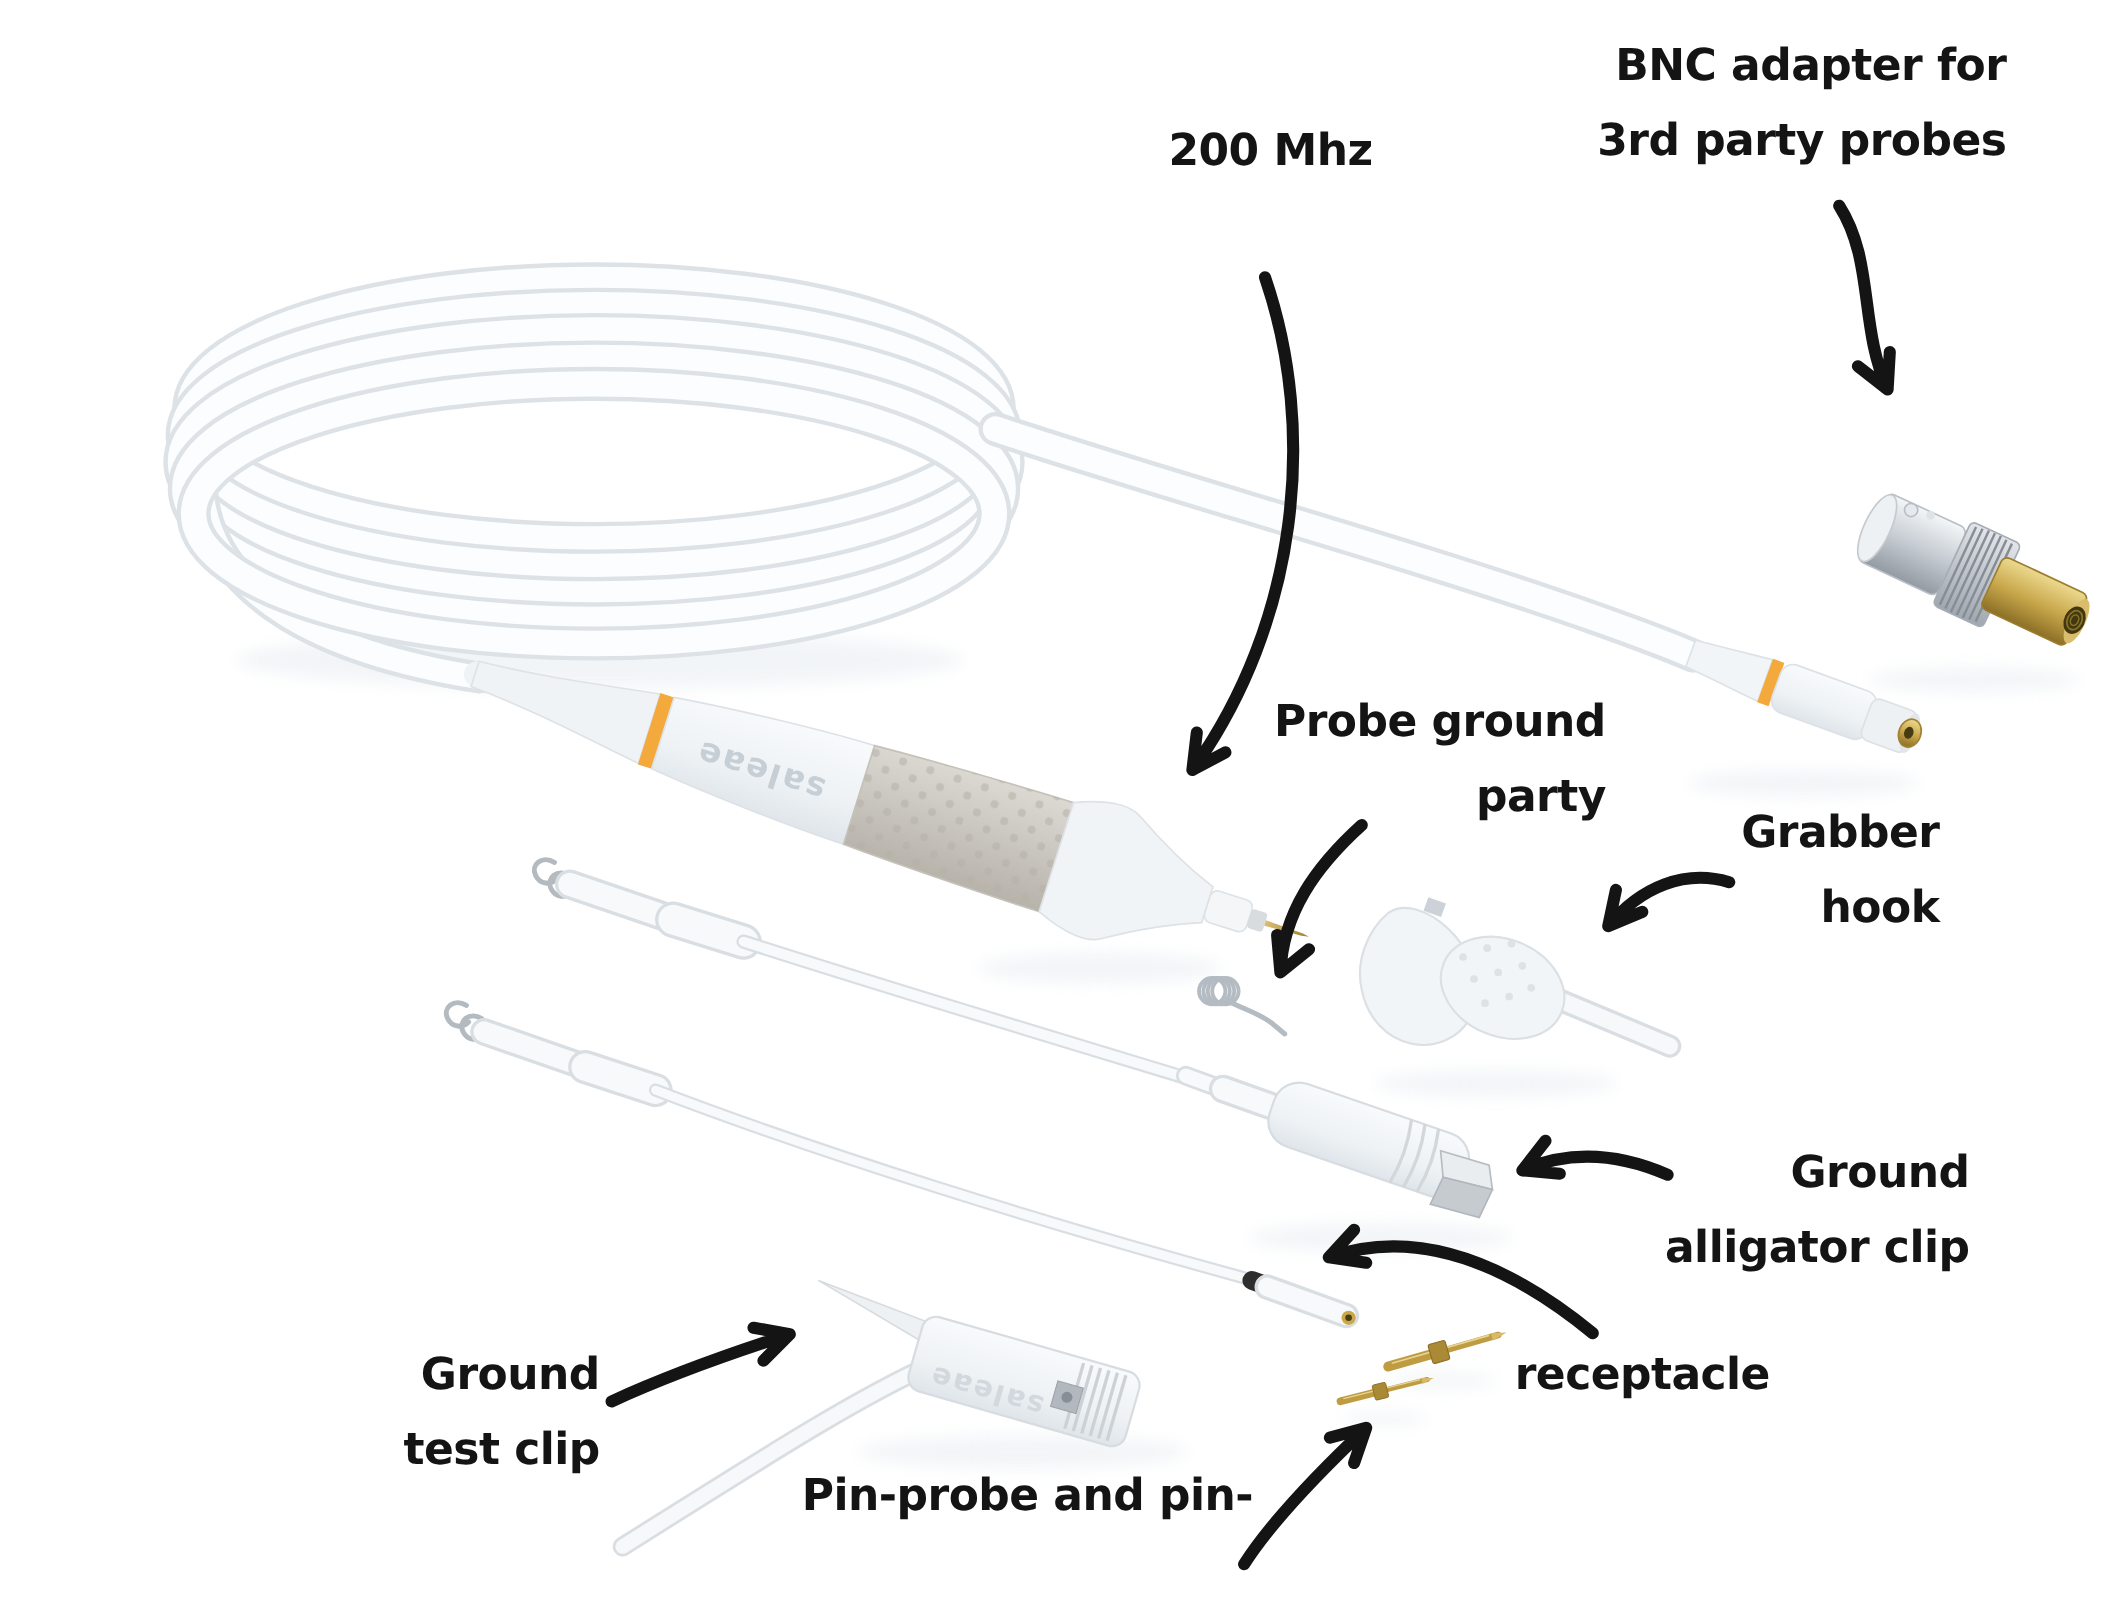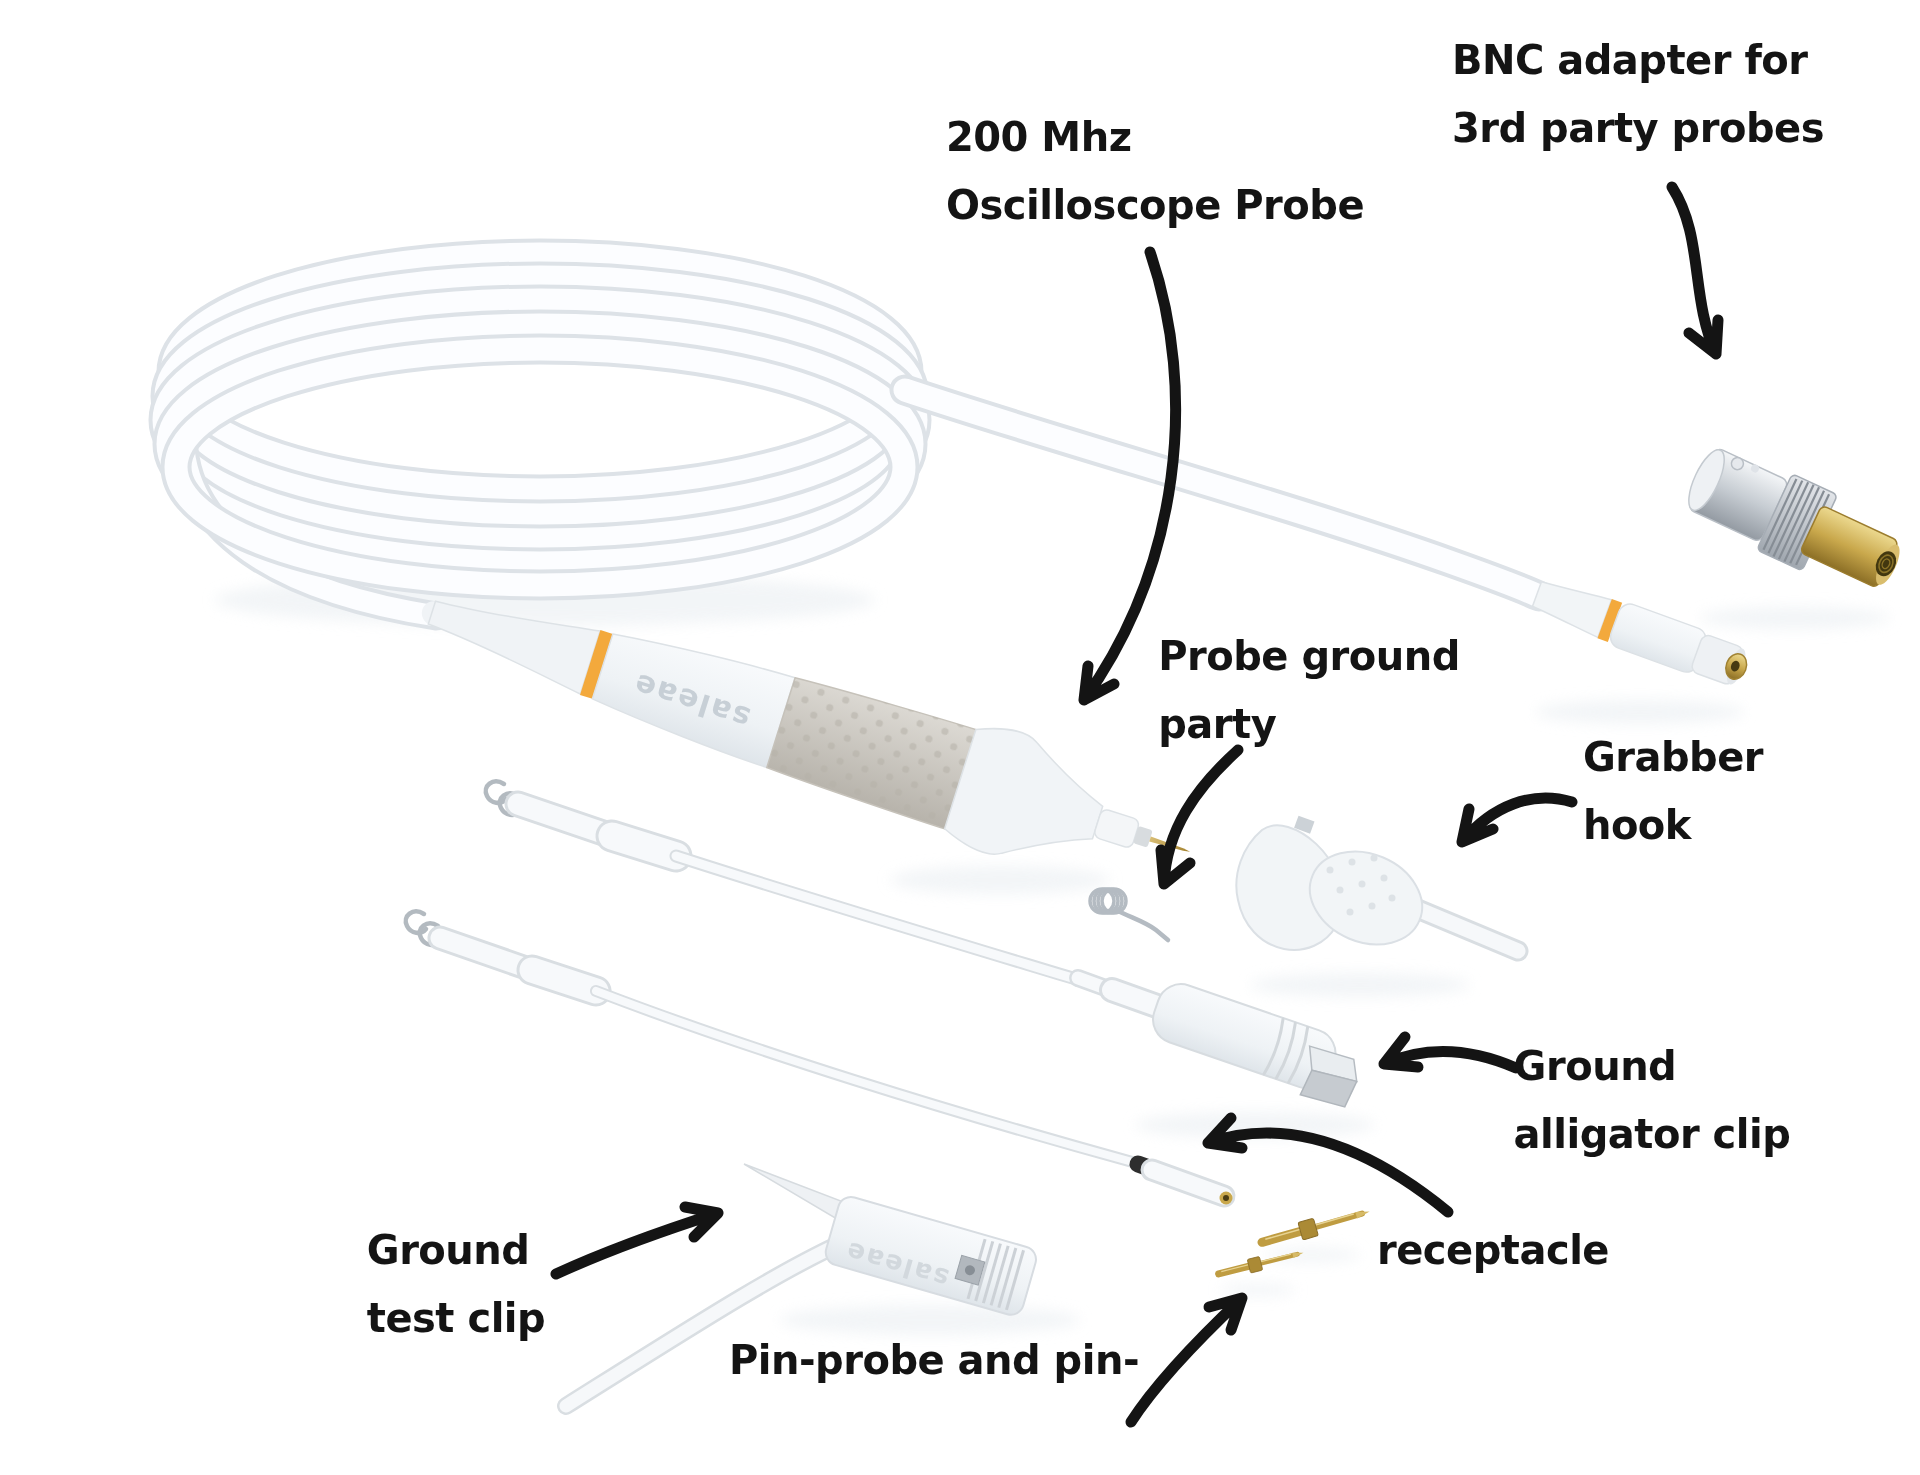--- a/index.html
+++ b/index.html
@@ -2,21 +2,21 @@
 <html><head>
 <meta charset="utf-8">
 <style>
   html,body{margin:0;padding:0;background:#ffffff;}
   .stage{
     position:relative;width:1920px;height:1475px;background:#ffffff;overflow:hidden;
     font-family:"DejaVu Sans",sans-serif;
   }
   .stage svg{position:absolute;left:0;top:0;}
   .lbl{
-    position:absolute;transform:translateX(-50%);text-align:left;white-space:nowrap;
+    position:absolute;transform:translateX(-50%);text-align:right;white-space:nowrap;
     font-family:"DejaVu Sans",sans-serif;font-weight:bold;font-size:40px;line-height:68px;
     color:#141414;letter-spacing:-0.5px;
   }
 </style>
 </head>
 <body>
 
 <div class="stage">
 
 <svg width="1920" height="1475" viewBox="0 0 1920 1475">
@@ -235,21 +235,20 @@
     <path d="M 1572,802 C 1532,790 1492,806 1462,842 M 1493,829 L 1462,842 L 1469,809"></path>
     <path d="M 1516,1068 C 1470,1048 1425,1046 1384,1064 M 1418,1067 L 1384,1064 L 1405,1037"></path>
     <path d="M 1448,1212 C 1360,1140 1280,1118 1208,1143 M 1242,1148 L 1208,1143 L 1231,1118"></path>
     <path d="M 556,1274 C 615,1247 668,1229 718,1213 M 685,1207 L 718,1213 L 694,1237"></path>
     <path d="M 1131,1422 C 1158,1380 1206,1332 1242,1298 M 1209,1307 L 1242,1298 L 1231,1330"></path>
   </g>
 </svg>
 
 <div class="lbl" style="left:1155px;top:103px">
   <div>200 Mhz</div>
-  <div>Oscilloscope Probe</div>
 </div>
 <div class="lbl" style="left:1638px;top:26px">
   <div>BNC adapter for</div>
   <div>3rd party probes</div>
 </div>
 <div class="lbl" style="left:1309px;top:622px">
   <div>Probe ground</div>
   <div>party</div>
 </div>
 <div class="lbl" style="left:1673px;top:723px">

